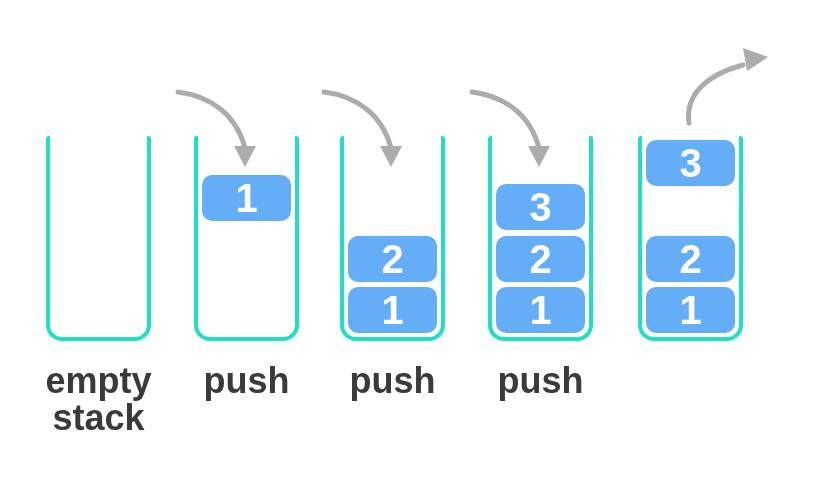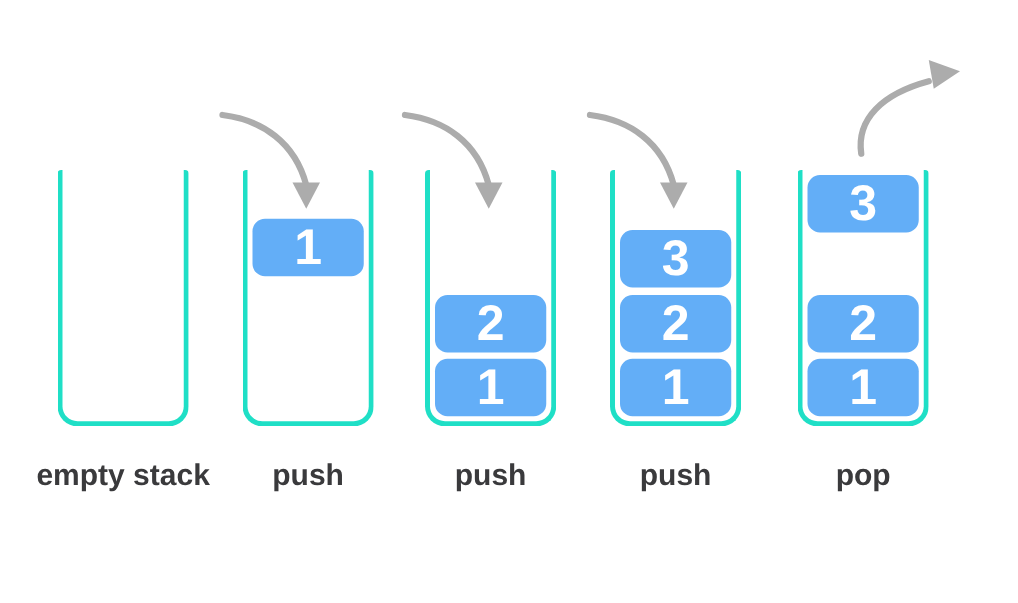--- a/index.html
+++ b/index.html
@@ -46,21 +46,21 @@
     align-items: center;
     justify-content: center;
     line-height: 1;
   }
   .stage-label {
     position: absolute;
     top: 362px;
     left: -20px;
     width: 145px;
     text-align: center;
-    font-size: 24px;
+    font-size: 36px;
     font-weight: bold;
     color: #3A3A3C;
     line-height: 37px;
   }
   .arrow {
     position: absolute;
   }
   
   .arrow-push-1 { left: 172px; top: 84px; }
   .arrow-push-2 { left: 318px; top: 84px; }
@@ -108,21 +108,20 @@
   <div class="box slot-row-2">2</div>
   <div class="box slot-row-1">1</div>
   <div class="stage-label">push</div>
 </div>
 
 <div class="stage stage-4">
   <div class="tube"></div>
   <div class="box slot-popping">3</div>
   <div class="box slot-row-2">2</div>
   <div class="box slot-row-1">1</div>
-  <div class="stage-label">pop</div>
 </div>
 
 <svg class="arrow arrow-push-1" width="90" height="90" viewBox="0 0 90 90">
   <path d="M6 8 C 38 12, 64 30, 73 64" fill="none" stroke="#ACACAC" stroke-width="5" stroke-linecap="round"></path>
   <polygon points="62,62 84,62 73,83" fill="#ACACAC"></polygon>
 </svg>
 <svg class="arrow arrow-push-2" width="90" height="90" viewBox="0 0 90 90">
   <path d="M6 8 C 38 12, 64 30, 73 64" fill="none" stroke="#ACACAC" stroke-width="5" stroke-linecap="round"></path>
   <polygon points="62,62 84,62 73,83" fill="#ACACAC"></polygon>
 </svg>

